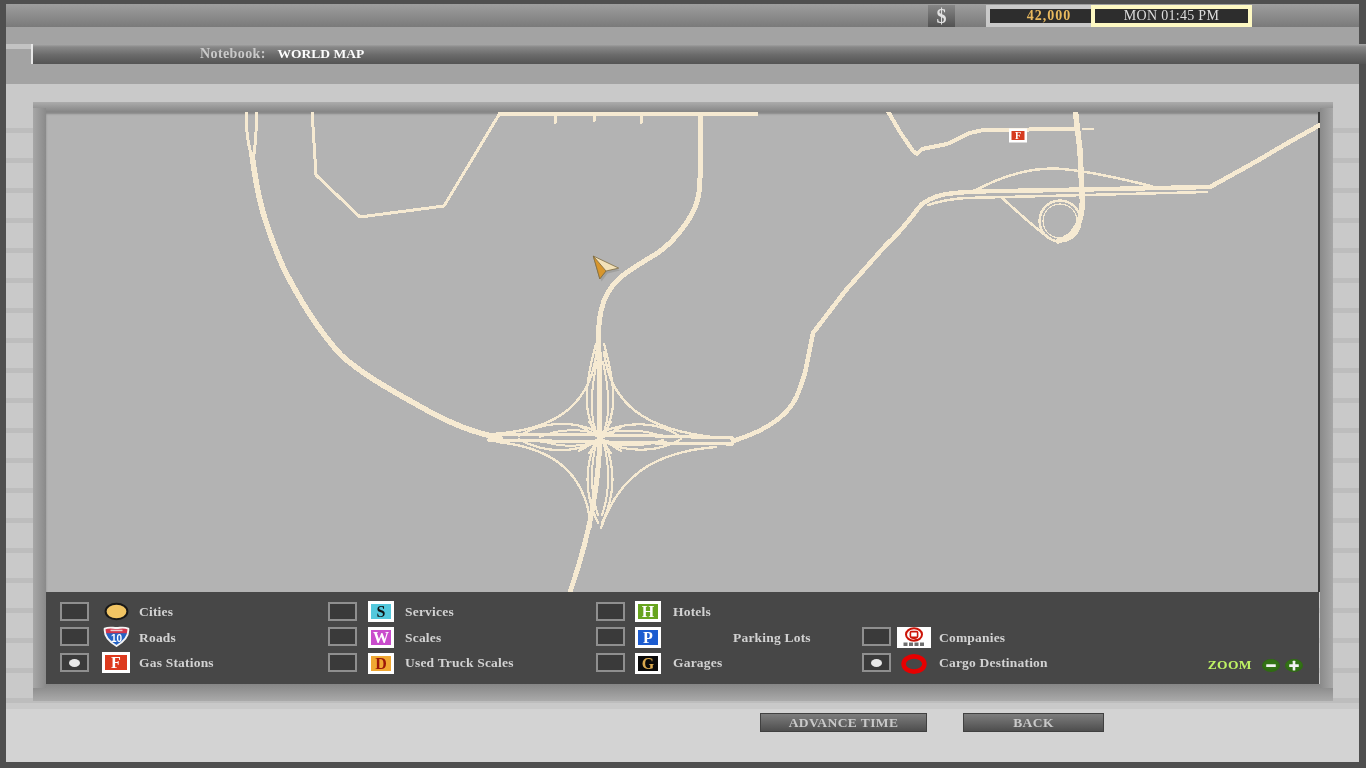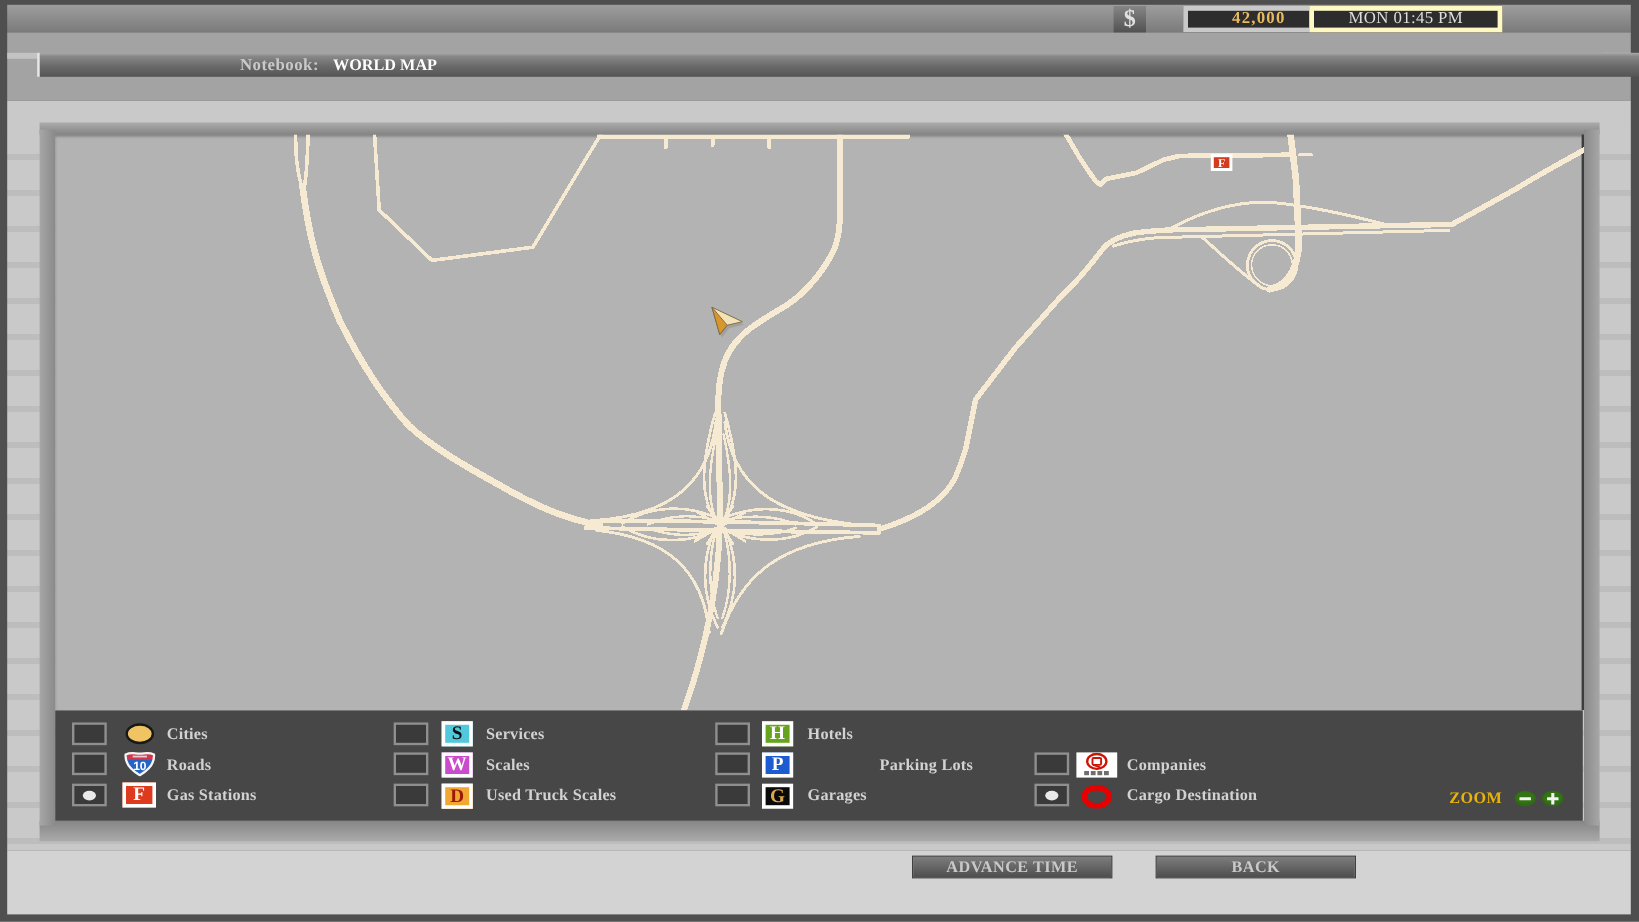--- a/index.html
+++ b/index.html
@@ -164,29 +164,29 @@
     <div class="lb" style="left:93px;top:38px;">Roads</div>
     <div class="lb" style="left:93px;top:63px;">Gas Stations</div>
     <div class="lb" style="left:359px;top:12px;">Services</div>
     <div class="lb" style="left:359px;top:38px;">Scales</div>
     <div class="lb" style="left:359px;top:63px;">Used Truck Scales</div>
     <div class="lb" style="left:627px;top:12px;">Hotels</div>
     <div class="lb" style="left:662px;top:38px;margin-left:25px;">Parking Lots</div>
     <div class="lb" style="left:627px;top:63px;">Garages</div>
     <div class="lb" style="left:893px;top:38px;">Companies</div>
     <div class="lb" style="left:893px;top:63px;text-align:right;">Cargo Destination</div>
-    <div class="lb" style="left:1106px;top:65px;width:100px;text-align:right;letter-spacing:0.4px;color:#eab308;">ZOOM</div>
+    <div class="lb" style="left:1106px;top:65px;width:100px;text-align:right;letter-spacing:0.4px;color:#bef264;">ZOOM</div>
 
     <svg style="left:1216px;top:67px;" width="18" height="13" viewBox="0 0 18 13">
       <ellipse cx="9" cy="6.5" rx="9" ry="6.5" fill="#2f6b12"></ellipse>
       <ellipse cx="9" cy="5.6" rx="7.8" ry="5" fill="#377818" opacity="0.55"></ellipse>
       <rect x="4.2" y="5.3" width="9.6" height="2.6" rx="0.5" fill="#f2f2f2"></rect>
     </svg>
     <svg style="left:1239px;top:67px;" width="18" height="13" viewBox="0 0 18 13">
       <ellipse cx="9" cy="6.5" rx="9" ry="6.5" fill="#2f6b12"></ellipse>
       <ellipse cx="9" cy="5.6" rx="7.8" ry="5" fill="#377818" opacity="0.55"></ellipse>
       <rect x="4.2" y="5.3" width="9.6" height="2.6" rx="0.5" fill="#f2f2f2"></rect>
       <rect x="7.7" y="1.8" width="2.6" height="9.6" rx="0.5" fill="#f2f2f2"></rect>
     </svg>
   </div>
 
   <div class="abs" style="left:760px;top:713px;width:167px;height:19px;background:linear-gradient(to bottom,#7d7d7d,#4e4e4e);border:1px solid #404040;color:#c9c9c9;font-size:13.5px;font-weight:bold;letter-spacing:0.4px;text-align:center;line-height:17px;">ADVANCE TIME</div>
-  <div class="abs" style="left:963px;top:713px;width:167px;height:19px;background:linear-gradient(to bottom,#7d7d7d,#4e4e4e);border:1px solid #404040;color:#c9c9c9;font-size:13.5px;font-weight:bold;letter-spacing:0.4px;text-align:center;line-height:17px;">BACK</div>
+  <div class="abs" style="left:963px;top:713px;width:141px;height:19px;background:linear-gradient(to bottom,#7d7d7d,#4e4e4e);border:1px solid #404040;color:#c9c9c9;font-size:13.5px;font-weight:bold;letter-spacing:0.4px;text-align:center;line-height:17px;">BACK</div>
 
 </body></html>

